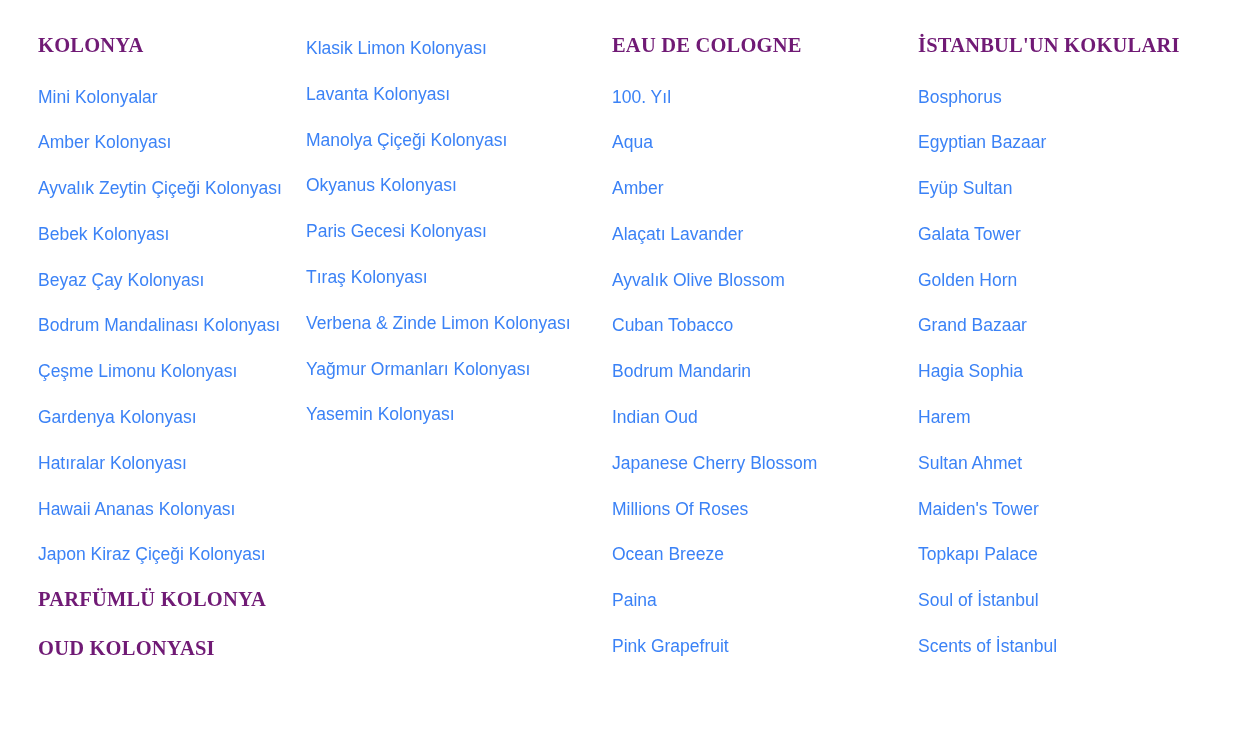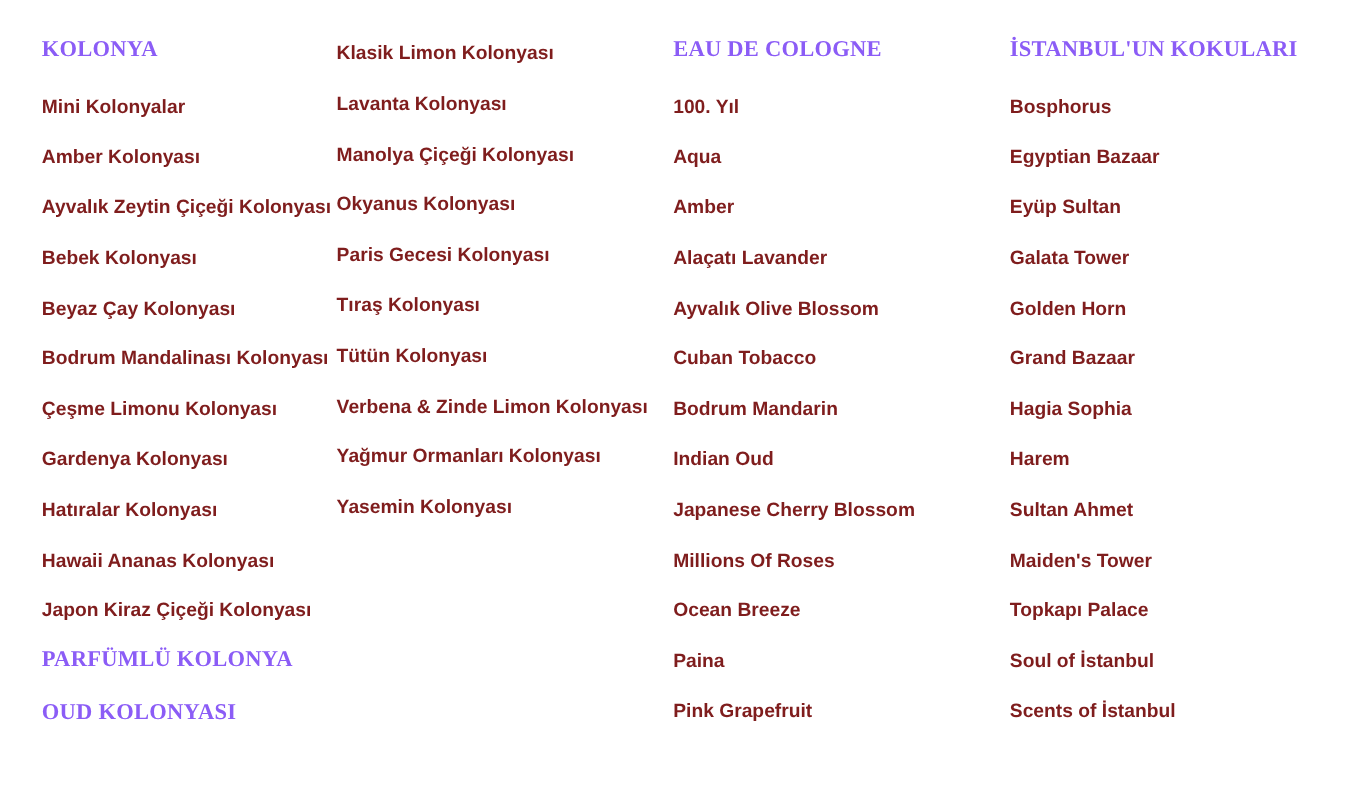--- a/index.html
+++ b/index.html
@@ -29,35 +29,35 @@
   }
   .col-1 { width: 306px; padding-left: 38px; }
   .col-2 { width: 306px; padding-left: 0px; }
   .col-3 { width: 306px; padding-left: 0px; }
   .col-4 { width: 286px; padding-left: 0px; }
 
   .heading {
     font-family: "Liberation Serif", serif;
     font-size: 20.5px;
     font-weight: bold;
-    color: #8b5cf6;
+    color: #701a75;
     letter-spacing: 0.2px;
     line-height: 1.0;
     margin: 0 0 10px 0;
     padding: 9px 0 9px 0;
     white-space: nowrap;
   }
   .heading.spaced-top { margin-top: 2px; }
 
   .menu-link {
     display: block;
     font-family: "Liberation Sans", sans-serif;
     font-size: 17.5px;
-    font-weight: 700;
-    color: #7f1d1d;
+    font-weight: 400;
+    color: #3b82f6;
     line-height: 1.36;
     text-decoration: none;
     padding: 11px 0 11px 0;
     margin: 0;
     white-space: normal;
   }
   .menu-link.wrap { white-space: normal; }
   .col-2 .menu-link { padding-right: 6px; }
 </style>
 </head>
@@ -83,21 +83,20 @@
       <a class="heading" href="#" style="display:block;text-decoration:none;">OUD KOLONYASI</a>
     </div>
 
     <div class="col col-2">
       <a class="menu-link" href="#">Klasik Limon Kolonyası</a>
       <a class="menu-link" href="#">Lavanta Kolonyası</a>
       <a class="menu-link" href="#">Manolya Çiçeği Kolonyası</a>
       <a class="menu-link" href="#">Okyanus Kolonyası</a>
       <a class="menu-link" href="#">Paris Gecesi Kolonyası</a>
       <a class="menu-link" href="#">Tıraş Kolonyası</a>
-      <a class="menu-link" href="#">Tütün Kolonyası</a>
       <a class="menu-link wrap" href="#">Verbena &amp; Zinde Limon Kolonyası</a>
       <a class="menu-link" href="#">Yağmur Ormanları Kolonyası</a>
       <a class="menu-link" href="#">Yasemin Kolonyası</a>
     </div>
 
     <div class="col col-3">
       <div class="heading">EAU DE COLOGNE</div>
       <a class="menu-link" href="#">100. Yıl</a>
       <a class="menu-link" href="#">Aqua</a>
       <a class="menu-link" href="#">Amber</a>

